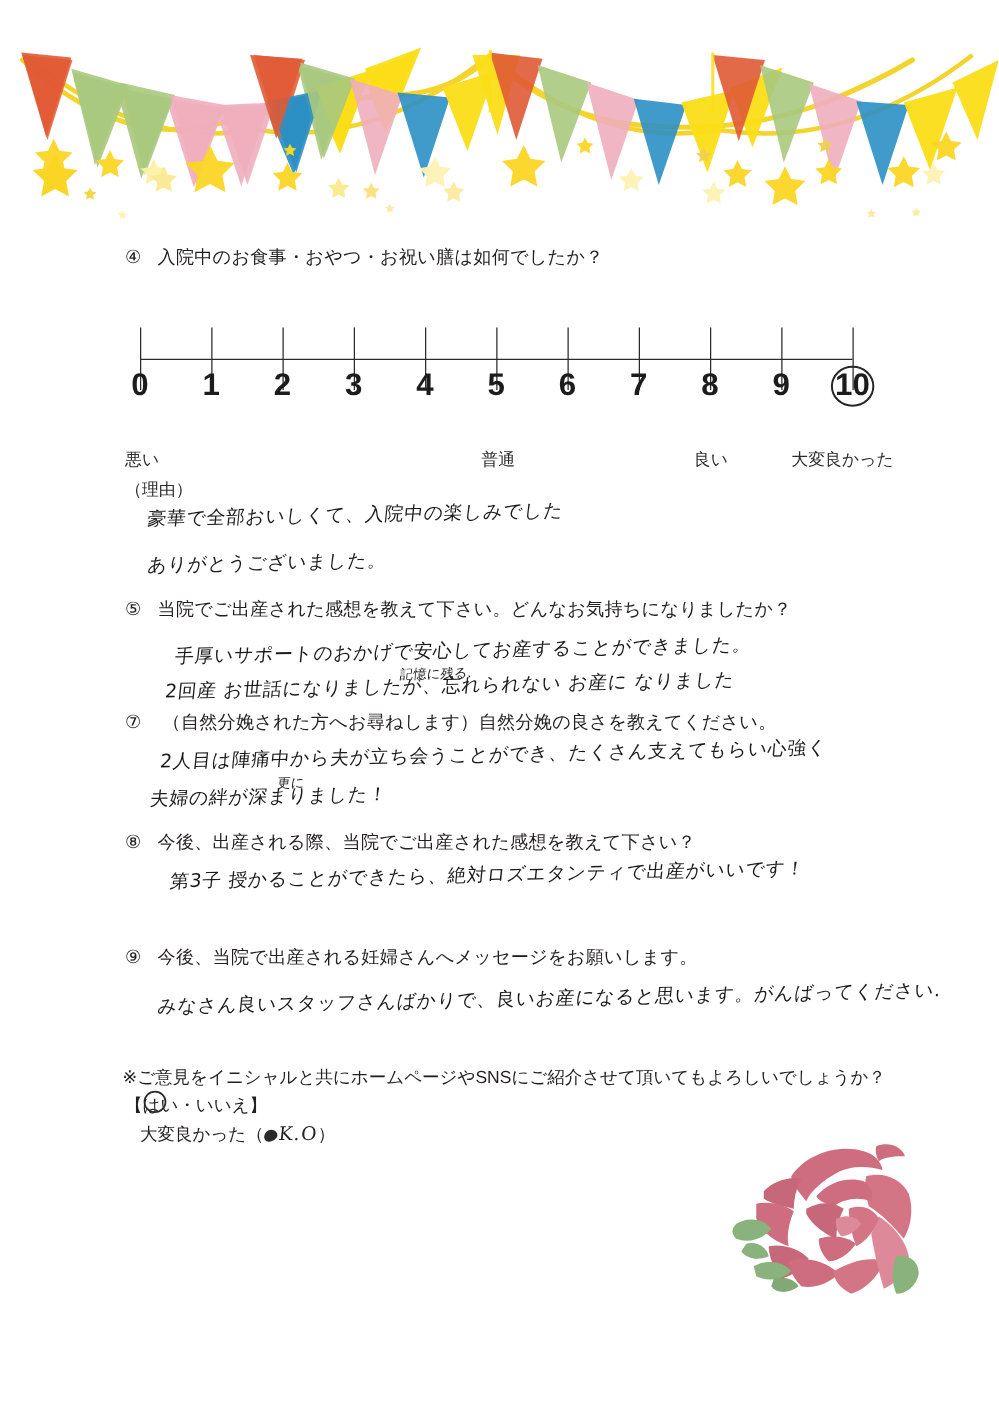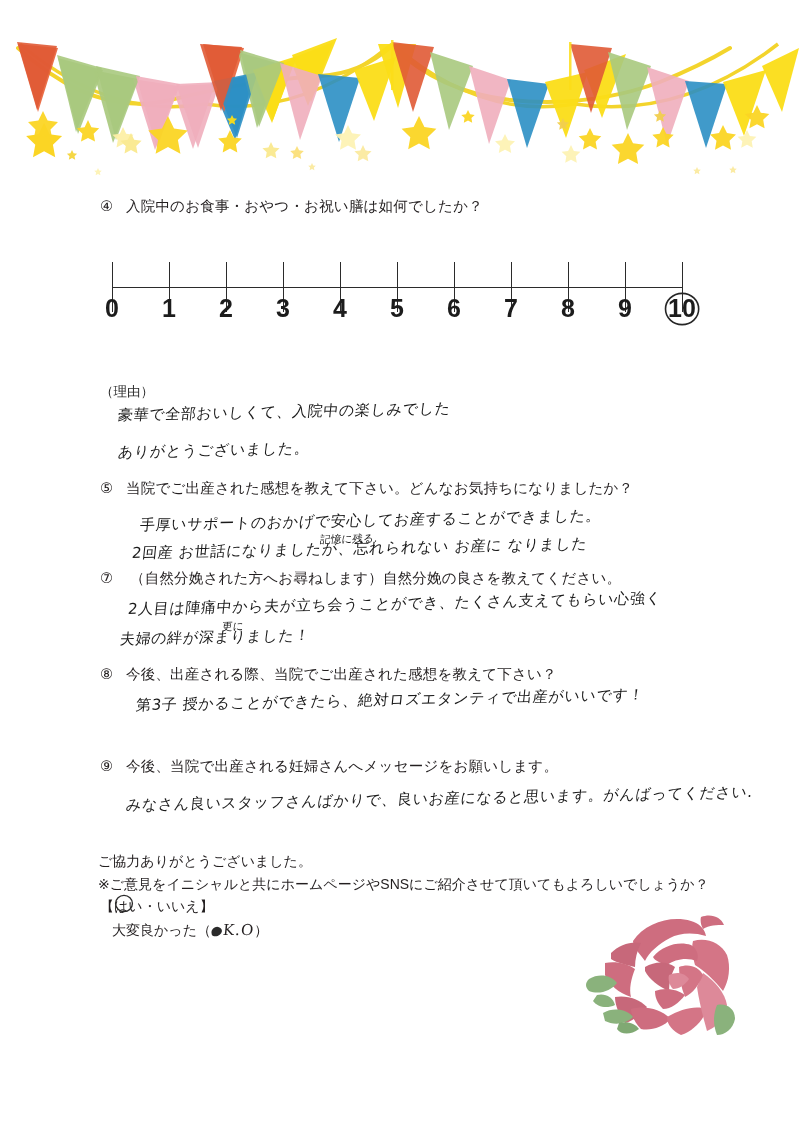--- a/index.html
+++ b/index.html
@@ -358,20 +358,26 @@
     <span class="scale-num" style="left:456px;">8</span>
     <span class="scale-num" style="left:513px;">9</span>
     <span class="scale-num" style="left:570px;">
       <span>10</span>
       <svg class="circle-mark" viewBox="0 0 40 38">
         <ellipse cx="20" cy="19" rx="17.5" ry="16.5" fill="none" stroke="#262626" stroke-width="1.7"></ellipse>
       </svg>
     </span>
   </div>
 
+  <div class="scale-labels">
+    <span class="scale-label" style="left:0px;">悪い</span>
+    <span class="scale-label" style="left:285px;">普通</span>
+    <span class="scale-label" style="left:455px;">良い</span>
+    <span class="scale-label" style="left:533px;">大変良かった</span>
+  </div>
 
   <div class="reason-label">（理由）</div>
 
   <div class="hw" style="left:118px; top:406px;">
     <span class="hw-line">豪華で全部おいしくて、入院中の楽しみでした</span>
   </div>
   <div class="hw" style="left:118px; top:443px;">
     <span class="hw-line">ありがとうございました。</span>
   </div>
 
@@ -417,21 +423,20 @@
   <div class="q-row" style="left:100px; top:756px;">
     <span class="q-num">⑨</span>
     <span class="q-text bold">今後、当院で出産される妊婦さんへメッセージをお願いします。</span>
   </div>
 
   <div class="hw" style="left:126px; top:796px;">
     <span class="hw-line">みなさん良いスタッフさんばかりで、良いお産になると思います。がんばってください.</span>
   </div>
 
   <div class="footer">
-    <div class="footer-line">ご協力ありがとうございました。</div>
     <div class="footer-line">※ご意見をイニシャルと共にホームページやSNSにご紹介させて頂いてもよろしいでしょうか？</div>
     <div class="footer-line footer-choice">
       <span>【</span><span>はい</span><span>・</span><span>いいえ</span><span>】</span>
       <svg class="yes-circle" viewBox="0 0 22 21">
         <ellipse cx="11" cy="10.5" rx="9.3" ry="9" fill="none" stroke="#2a2a2a" stroke-width="1.5"></ellipse>
       </svg>
     </div>
     <div class="footer-line initial-line">
       <span>大変良かった（</span><span class="blob"></span><span class="hw-initial">K.O</span><span>）</span>
     </div>

